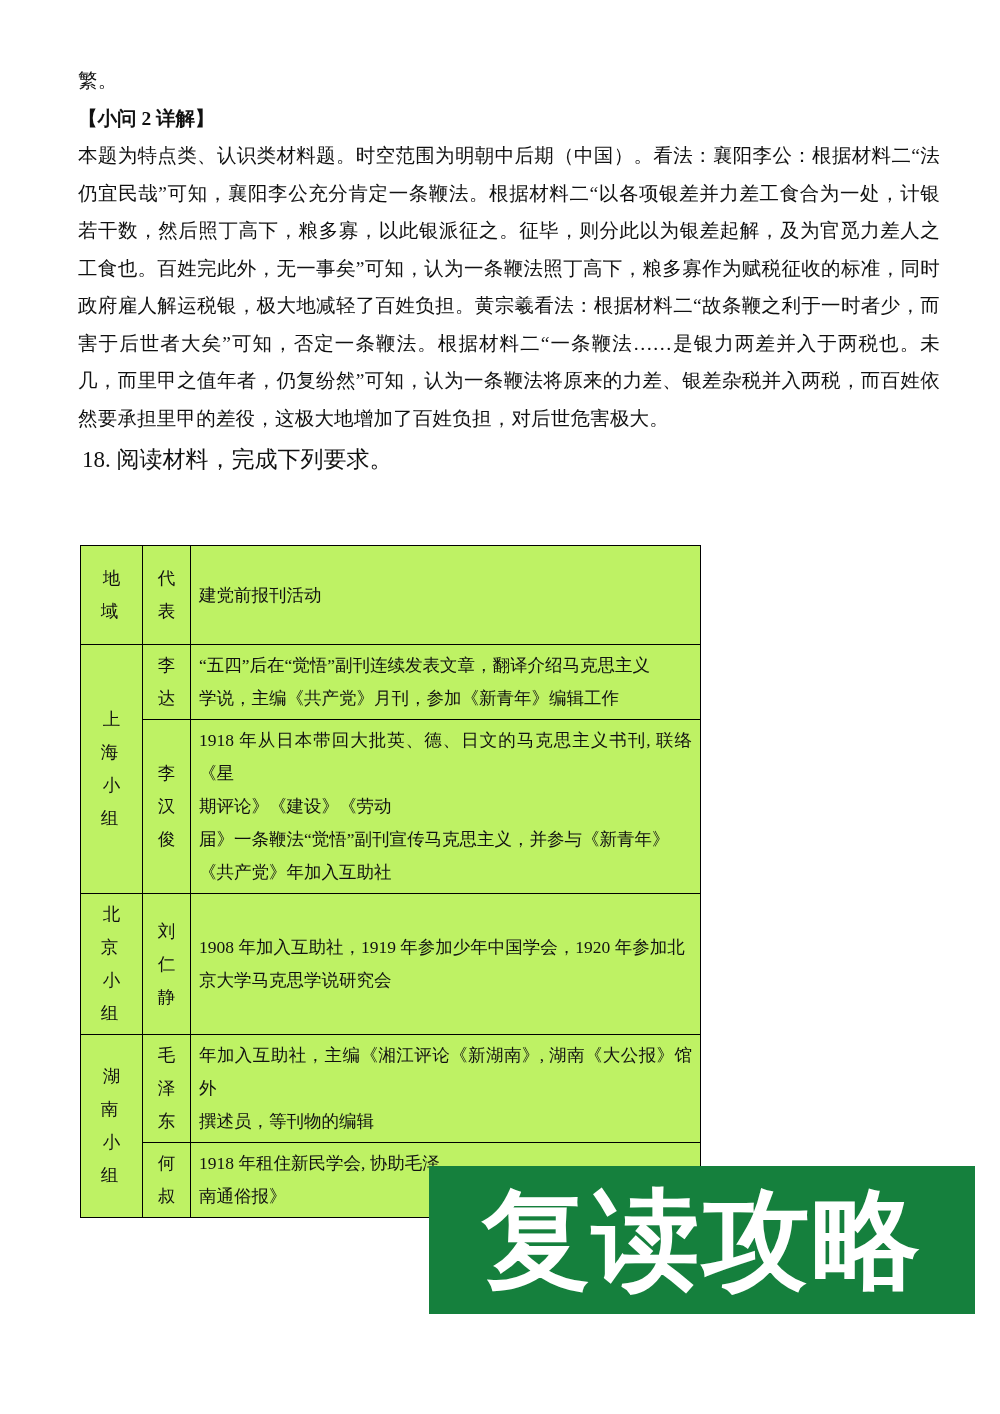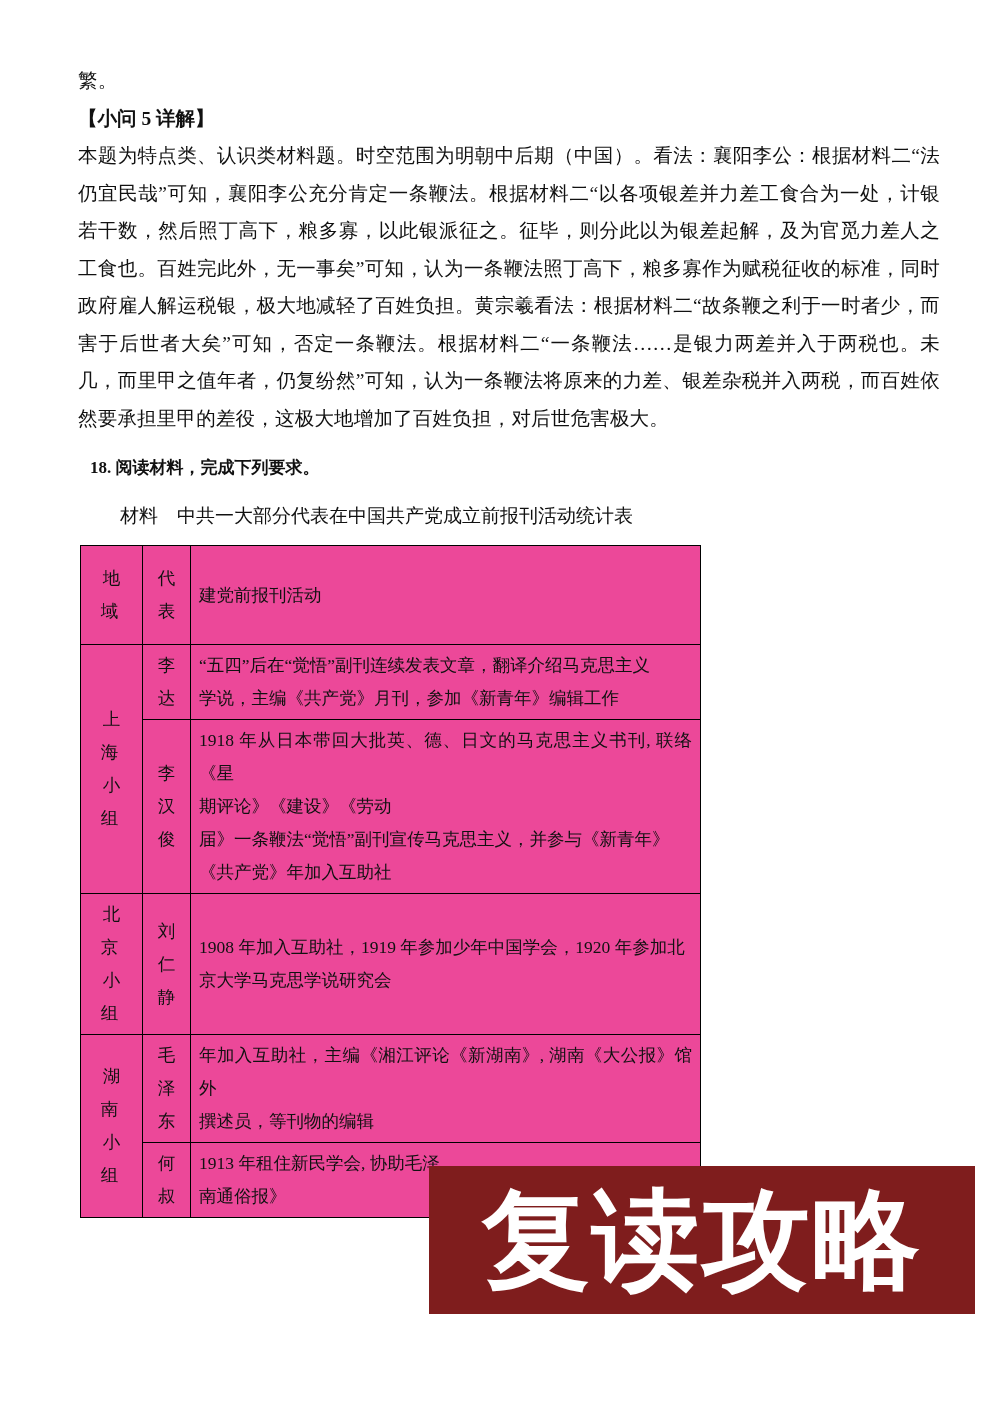--- a/index.html
+++ b/index.html
@@ -45,25 +45,24 @@
     margin-bottom: 0;
   }
   .heading-tag {
     font-size: 19.5px;
     line-height: 37.5px;
     font-weight: 700;
     margin: 0;
     color: #111;
   }
   .qnum {
-    font-size: 17px;
+    font-size: 23px;
     line-height: 37.5px;
-    margin: 12px;
-    color: #111;
-    font-weight: bold;
+    margin: 4px;
+    color: #111;
   }
 
   
   .material-caption {
     font-size: 19px;
     line-height: 34px;
     margin: 6px 0 6px 42px;
     white-space: pre;
     color: #111;
   }
@@ -72,21 +71,21 @@
   .tbl-wrap {
     position: absolute;
     left: 80px;
     top: 545px;
     width: 620px;
   }
   table.stat {
     border-collapse: collapse;
     table-layout: fixed;
     width: 620px;
-    background: #ec4899;
+    background: #bef264;
   }
   table.stat td {
     border: 1.6px solid #000;
     vertical-align: middle;
     padding: 4px 8px;
     font-size: 17.5px;
     line-height: 33px;
     color: #111;
   }
   .col-region { width: 62px; }
@@ -124,21 +123,21 @@
   
   tr.hdr td { height: 90px; }
 
   
   .watermark {
     position: absolute;
     left: 429px;
     top: 1166px;
     width: 546px;
     height: 148px;
-    background: #7f1d1d;
+    background: #15803d;
     display: flex;
     align-items: center;
     justify-content: center;
     overflow: hidden;
   }
   .watermark .wm-text {
     color: #ffffff;
     font-family: "DejaVu Sans", "Liberation Sans", sans-serif;
     font-weight: 700;
     font-size: 108px;
@@ -149,27 +148,26 @@
 </style>
 </head>
 <body>
 
 <div class="page">
 
   <div class="content">
 
     <p class="para first-line">繁。</p>
 
-    <p class="heading-tag">【小问 5 详解】</p>
+    <p class="heading-tag">【小问 2 详解】</p>
 
     <p class="para">本题为特点类、认识类材料题。时空范围为明朝中后期（中国）。看法：襄阳李公：根据材料二“法仍宜民哉”可知，襄阳李公充分肯定一条鞭法。根据材料二“以各项银差并力差工食合为一处，计银若干数，然后照丁高下，粮多寡，以此银派征之。征毕，则分此以为银差起解，及为官觅力差人之工食也。百姓完此外，无一事矣”可知，认为一条鞭法照丁高下，粮多寡作为赋税征收的标准，同时政府雇人解运税银，极大地减轻了百姓负担。黄宗羲看法：根据材料二“故条鞭之利于一时者少，而害于后世者大矣”可知，否定一条鞭法。根据材料二“一条鞭法……是银力两差并入于两税也。未几，而里甲之值年者，仍复纷然”可知，认为一条鞭法将原来的力差、银差杂税并入两税，而百姓依然要承担里甲的差役，这极大地增加了百姓负担，对后世危害极大。</p>
 
     <p class="qnum">18. 阅读材料，完成下列要求。</p>
 
-    <p class="material-caption"><span>材料</span><span>    </span><span>中共一大部分代表在中国共产党成立前报刊活动统计表</span></p>
 
   </div>
 
   <div class="tbl-wrap">
     <table class="stat">
       <colgroup>
         <col class="col-region">
         <col class="col-rep">
         <col class="col-desc">
       </colgroup>
@@ -248,21 +246,21 @@
             <span class="dline">撰述员，等刊物的编辑</span>
           </td>
         </tr>
 
         <tr>
           <td class="rep">
             <span class="ch">何</span>
             <span class="ch">叔</span>
           </td>
           <td class="desc">
-            <span class="dline">1913 年租住新民学会, 协助毛泽</span>
+            <span class="dline">1918 年租住新民学会, 协助毛泽</span>
             <span class="dline">南通俗报》</span>
           </td>
         </tr>
 
       </tbody>
     </table>
   </div>
 
   <div class="watermark">
     <span class="wm-text">复读攻略</span>

